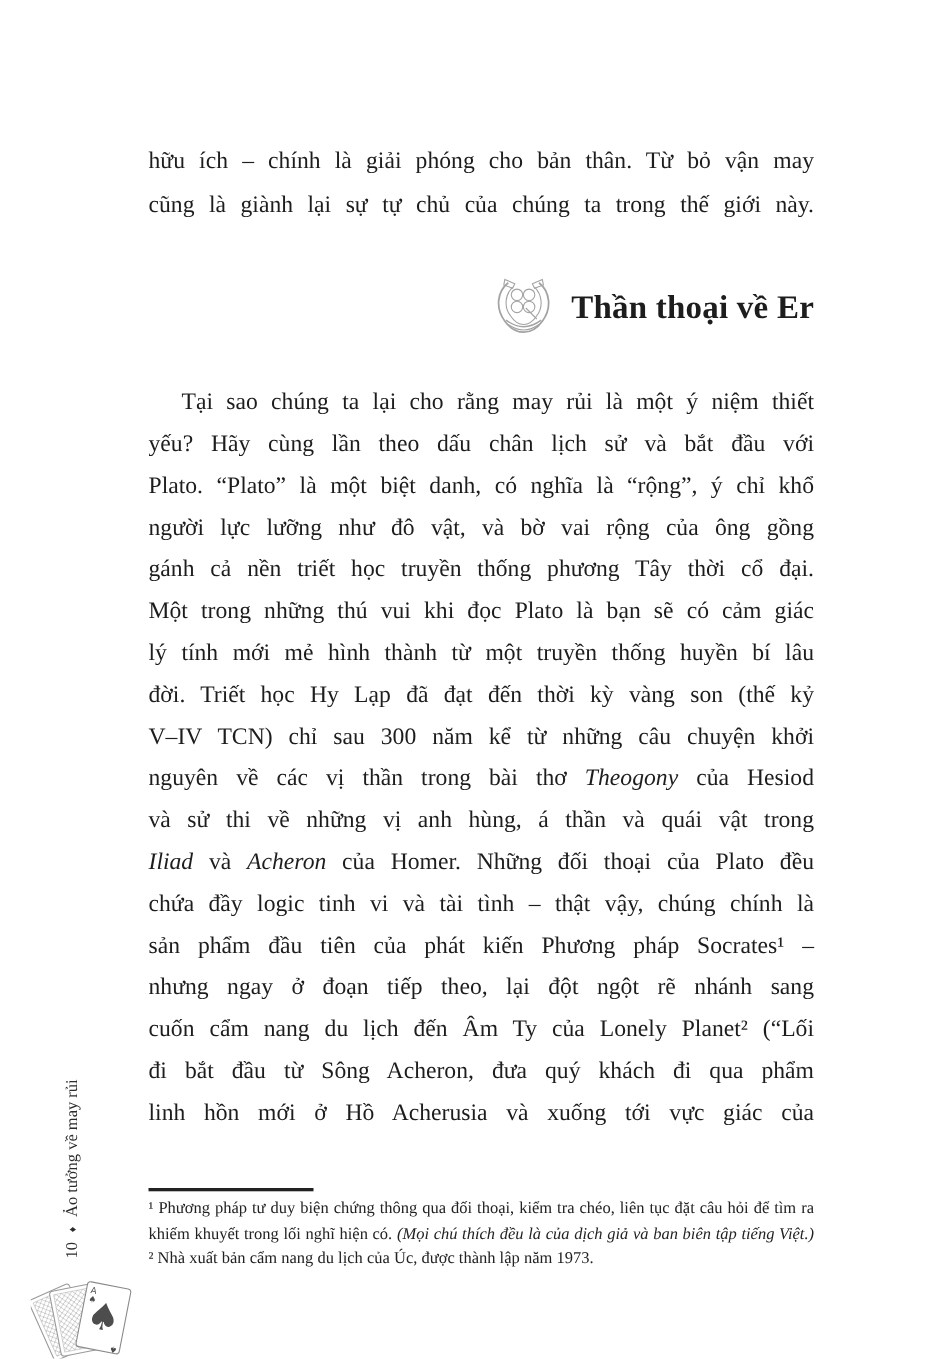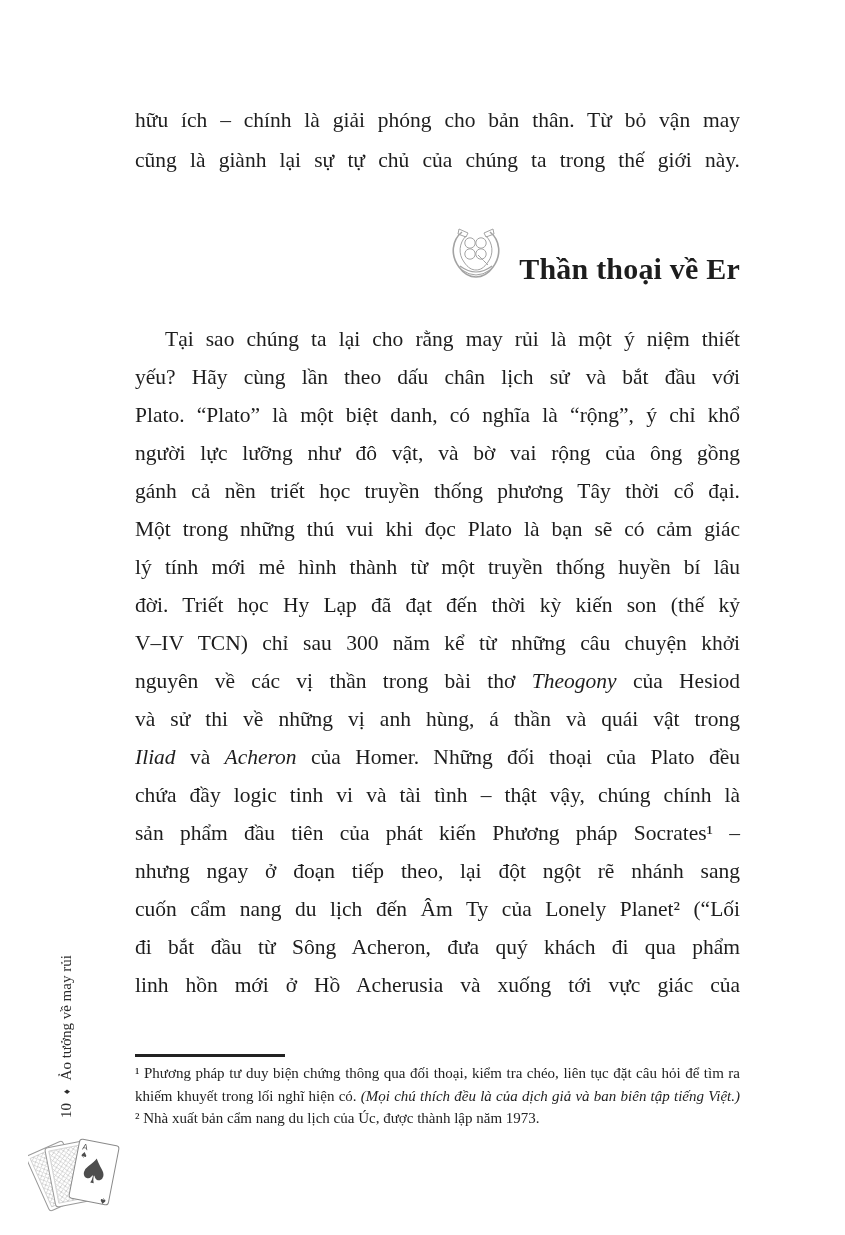--- a/index.html
+++ b/index.html
@@ -1,38 +1,38 @@
 <!DOCTYPE html>
 <html><head>
 <meta charset="utf-8">
 <style>
   html,body { margin:0; padding:0; }
   body {
     width:845px; height:1235px; position:relative; background:#ffffff;
     font-family:"Liberation Serif","DejaVu Serif",serif; color:#1d1d1d;
     overflow:hidden;
   }
-  .page { position:absolute; inset:0; }
+  .page { position:absolute; inset:0;margin-top:26px; }
 
   
   .tline {
     text-align:justify;
     text-align-last:justify;
     white-space:normal;
   }
   .it { font-style:italic; }
 
   .intro {
     position:absolute; left:135px; top:100px; width:605px;
     font-size:21.5px; line-height:40px;
   }
 
   .heading-row {
     position:absolute; top:222px; right:105px; height:64px;
-    display:flex; align-items:flex-end; gap:14px;
+    display:flex; align-items:center; gap:14px;
   }
   .heading-row h2 {
     margin:0; font-size:30px; font-weight:bold; color:#1d1d1d;
     letter-spacing:0.2px;
   }
 
   .body-para {
     position:absolute; left:135px; top:320px; width:605px;
     font-size:21.5px; line-height:38px;
   }
@@ -95,21 +95,21 @@
   </div>
 
   <div class="body-para">
       <div class="tline"><span>Tại sao chúng ta lại cho rằng may rủi là một ý niệm thiết</span></div>
       <div class="tline"><span>yếu? Hãy cùng lần theo dấu chân lịch sử và bắt đầu với</span></div>
       <div class="tline"><span>Plato. “Plato” là một biệt danh, có nghĩa là “rộng”, ý chỉ khổ</span></div>
       <div class="tline"><span>người lực lưỡng như đô vật, và bờ vai rộng của ông gồng</span></div>
       <div class="tline"><span>gánh cả nền triết học truyền thống phương Tây thời cổ đại.</span></div>
       <div class="tline"><span>Một trong những thú vui khi đọc Plato là bạn sẽ có cảm giác</span></div>
       <div class="tline"><span>lý tính mới mẻ hình thành từ một truyền thống huyền bí lâu</span></div>
-      <div class="tline"><span>đời. Triết học Hy Lạp đã đạt đến thời kỳ kiến son (thế kỷ</span></div>
+      <div class="tline"><span>đời. Triết học Hy Lạp đã đạt đến thời kỳ vàng son (thế kỷ</span></div>
       <div class="tline"><span>V–IV TCN) chỉ sau 300 năm kể từ những câu chuyện khởi</span></div>
       <div class="tline"><span>nguyên về các vị thần trong bài thơ </span><span class="it">Theogony</span><span> của Hesiod</span></div>
       <div class="tline"><span>và sử thi về những vị anh hùng, á thần và quái vật trong</span></div>
       <div class="tline"><span class="it">Iliad</span><span> và </span><span class="it">Acheron</span><span> của Homer. Những đối thoại của Plato đều</span></div>
       <div class="tline"><span>chứa đầy logic tinh vi và tài tình – thật vậy, chúng chính là</span></div>
       <div class="tline"><span>sản phẩm đầu tiên của phát kiến Phương pháp Socrates¹ –</span></div>
       <div class="tline"><span>nhưng ngay ở đoạn tiếp theo, lại đột ngột rẽ nhánh sang</span></div>
       <div class="tline"><span>cuốn cẩm nang du lịch đến Âm Ty của Lonely Planet² (“Lối</span></div>
       <div class="tline"><span>đi bắt đầu từ Sông Acheron, đưa quý khách đi qua phẩm</span></div>
       <div class="tline"><span>linh hồn mới ở Hồ Acherusia và xuống tới vực giác của</span></div>

